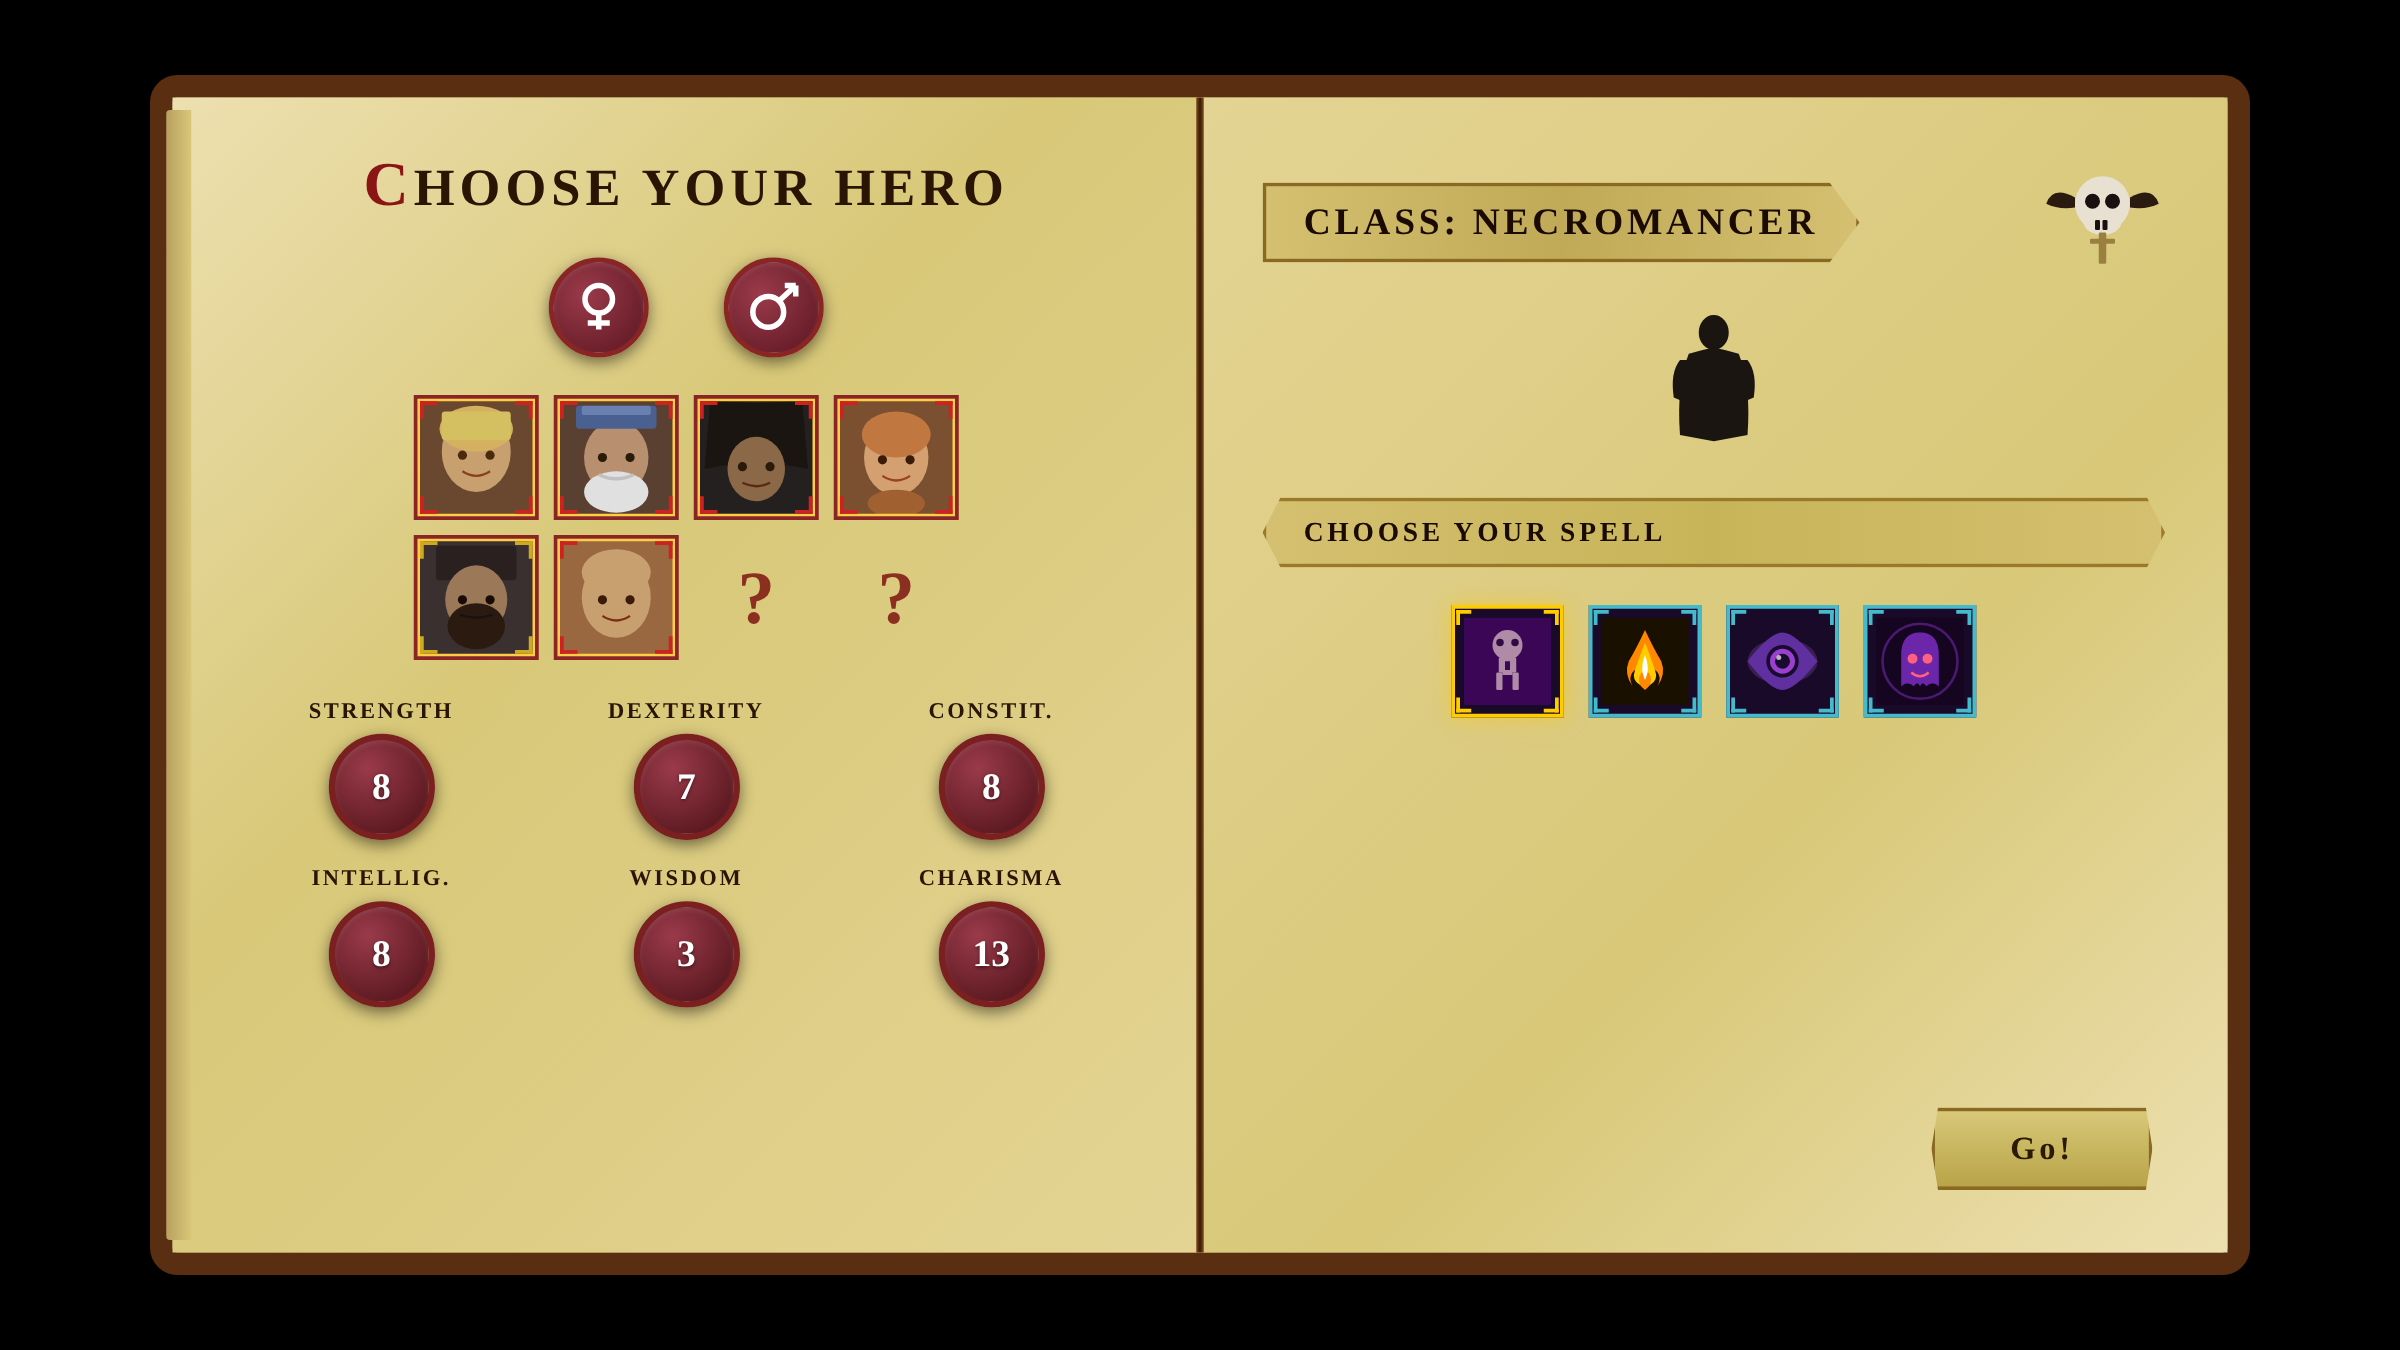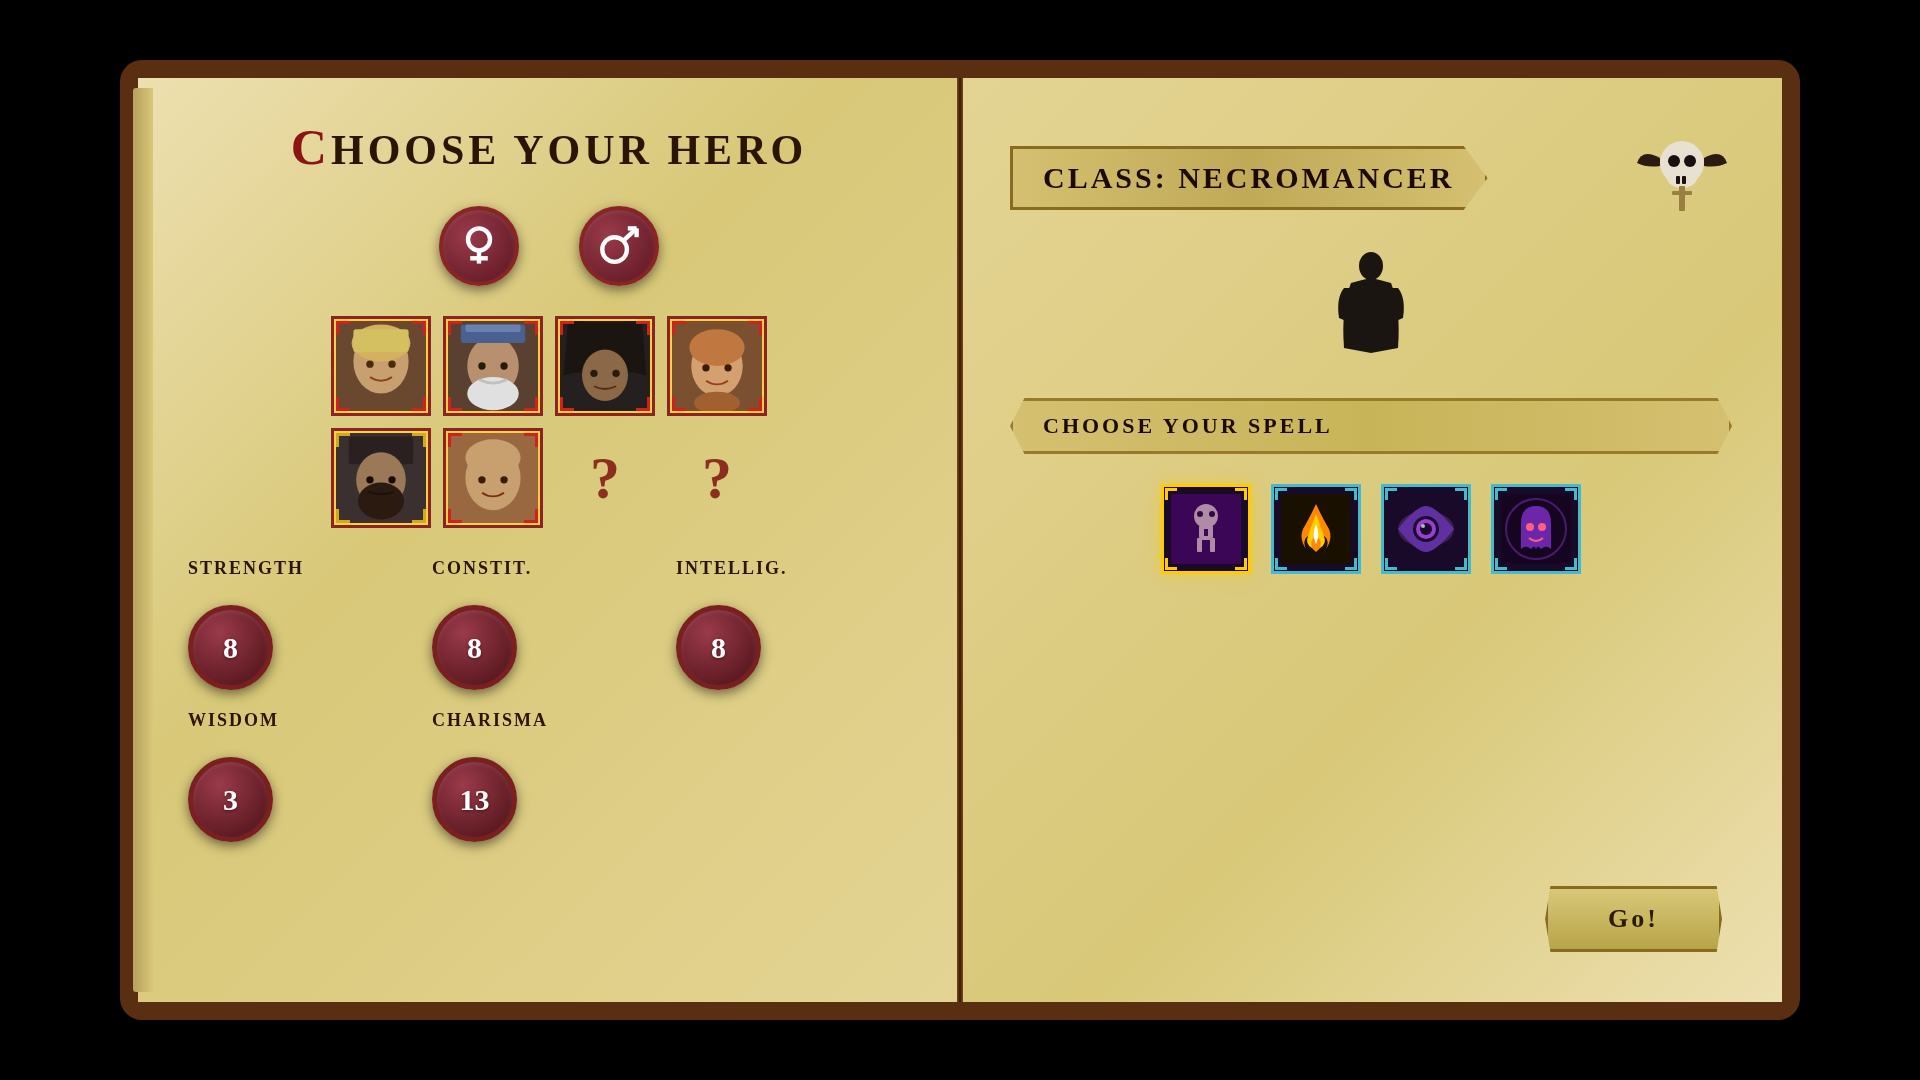--- a/index.html
+++ b/index.html
@@ -202,22 +202,22 @@
     .stats-section {
       display: grid;
       grid-template-columns: repeat(3, 1fr);
       gap: 20px 10px;
       margin-top: 10px;
     }
 
     .stat-item {
       display: flex;
       flex-direction: column;
-      align-items: flex-start;
-      gap: 26px;
+      align-items: center;
+      gap: 8px;
     }
 
     .stat-label {
       font-size: 18px;
       font-weight: bold;
       color: #2a1505;
       letter-spacing: 2px;
       text-transform: uppercase;
     }
 
@@ -501,20 +501,26 @@
     </div>
 
     <div class="stats-section">
       <div class="stat-item">
         <span class="stat-label">STRENGTH</span>
         <div class="stat-circle">
           <span class="stat-value">8</span>
         </div>
       </div>
       <div class="stat-item">
+        <span class="stat-label">DEXTERITY</span>
+        <div class="stat-circle">
+          <span class="stat-value">7</span>
+        </div>
+      </div>
+      <div class="stat-item">
         <span class="stat-label">CONSTIT.</span>
         <div class="stat-circle">
           <span class="stat-value">8</span>
         </div>
       </div>
       <div class="stat-item">
         <span class="stat-label">INTELLIG.</span>
         <div class="stat-circle">
           <span class="stat-value">8</span>
         </div>

